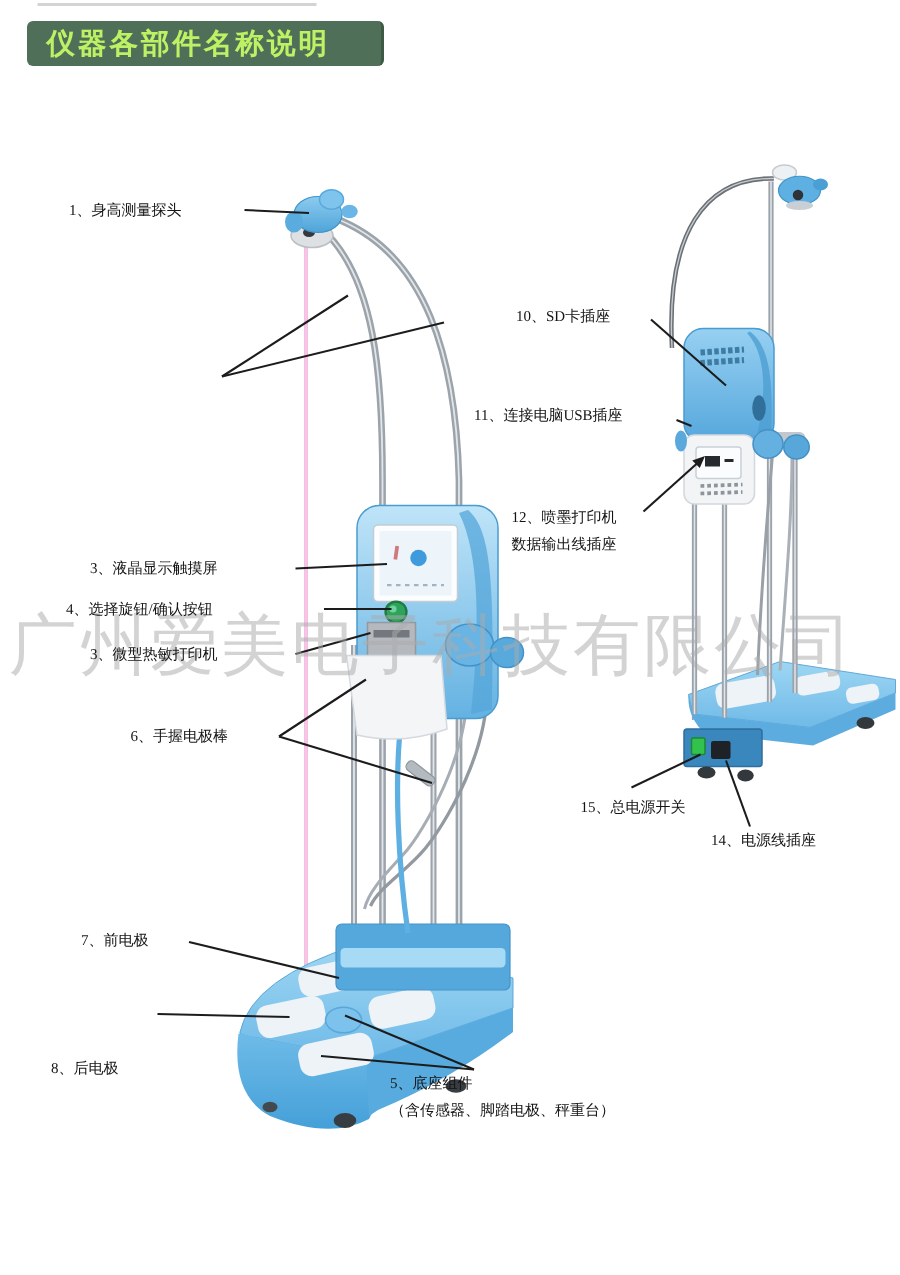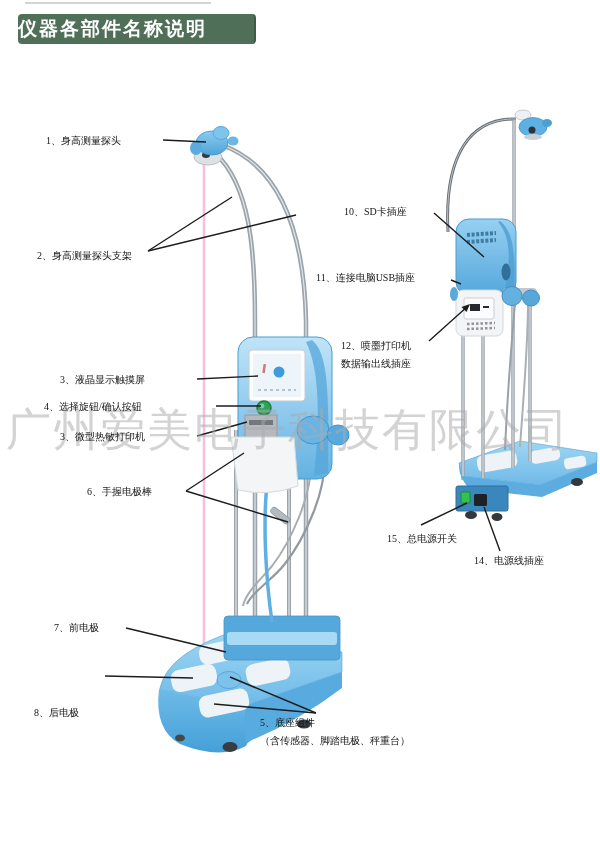--- a/index.html
+++ b/index.html
@@ -2,21 +2,21 @@
 <html><head>
 <meta charset="utf-8">
 <style>
   html,body{margin:0;padding:0;}
   body{width:600px;height:850px;background:#ffffff;position:relative;overflow:hidden;
        font-family:"Liberation Sans","DejaVu Sans",sans-serif;}
   .page{position:absolute;inset:0;background:#fff;}
   .top-artifact{position:absolute;left:25px;top:2px;width:186px;height:2px;background:#d4d4d4;}
   .header-bar{position:absolute;left:18px;top:14px;width:236px;height:30px;background:#4f6f58;
               border-radius:4px;border-right:2px solid #3e5a47;display:flex;align-items:center;}
-  .header-bar span{color:#ffffff;font-weight:bold;font-size:19px;letter-spacing:2px;white-space:nowrap;}
+  .header-bar span{color:#bef264;font-weight:bold;font-size:19px;letter-spacing:2px;padding-left:13px;white-space:nowrap;}
   svg.diagram{position:absolute;left:0;top:0;z-index:1;}
   .watermark{position:absolute;left:6px;top:400px;width:594px;z-index:3;
              font-size:45px;letter-spacing:2px;white-space:nowrap;color:rgba(170,170,170,0.52);
              font-family:"Liberation Serif","DejaVu Serif",serif;pointer-events:none;}
   .co{position:absolute;z-index:4;color:#141414;font-size:10px;line-height:18px;
       font-family:"Liberation Serif","DejaVu Serif",serif;white-space:nowrap;}
   .co span{display:block;}
   .footer{position:absolute;left:24px;top:803px;width:562px;z-index:4;color:#161616;
           font-size:15px;line-height:19px;font-weight:bold;}
   .footer .l1{text-indent:2em;}
@@ -223,23 +223,20 @@
       <line x1="421" y1="525" x2="467" y2="503"></line>
       <line x1="500" y1="551" x2="484" y2="507"></line>
     </g>
   </svg>
 
   <div class="watermark">广州爱美电子科技有限公司</div>
 
   <div class="co" style="left:46px;top:132px">
       <span>1、身高测量探头</span>
     </div>
-  <div class="co" style="left:37px;top:247px">
-      <span>2、身高测量探头支架</span>
-    </div>
   <div class="co" style="left:60px;top:371px">
       <span>3、液晶显示触摸屏</span>
     </div>
   <div class="co" style="left:44px;top:398px">
       <span>4、选择旋钮/确认按钮</span>
     </div>
   <div class="co" style="left:60px;top:428px">
       <span>3、微型热敏打印机</span>
     </div>
   <div class="co" style="left:87px;top:483px">

